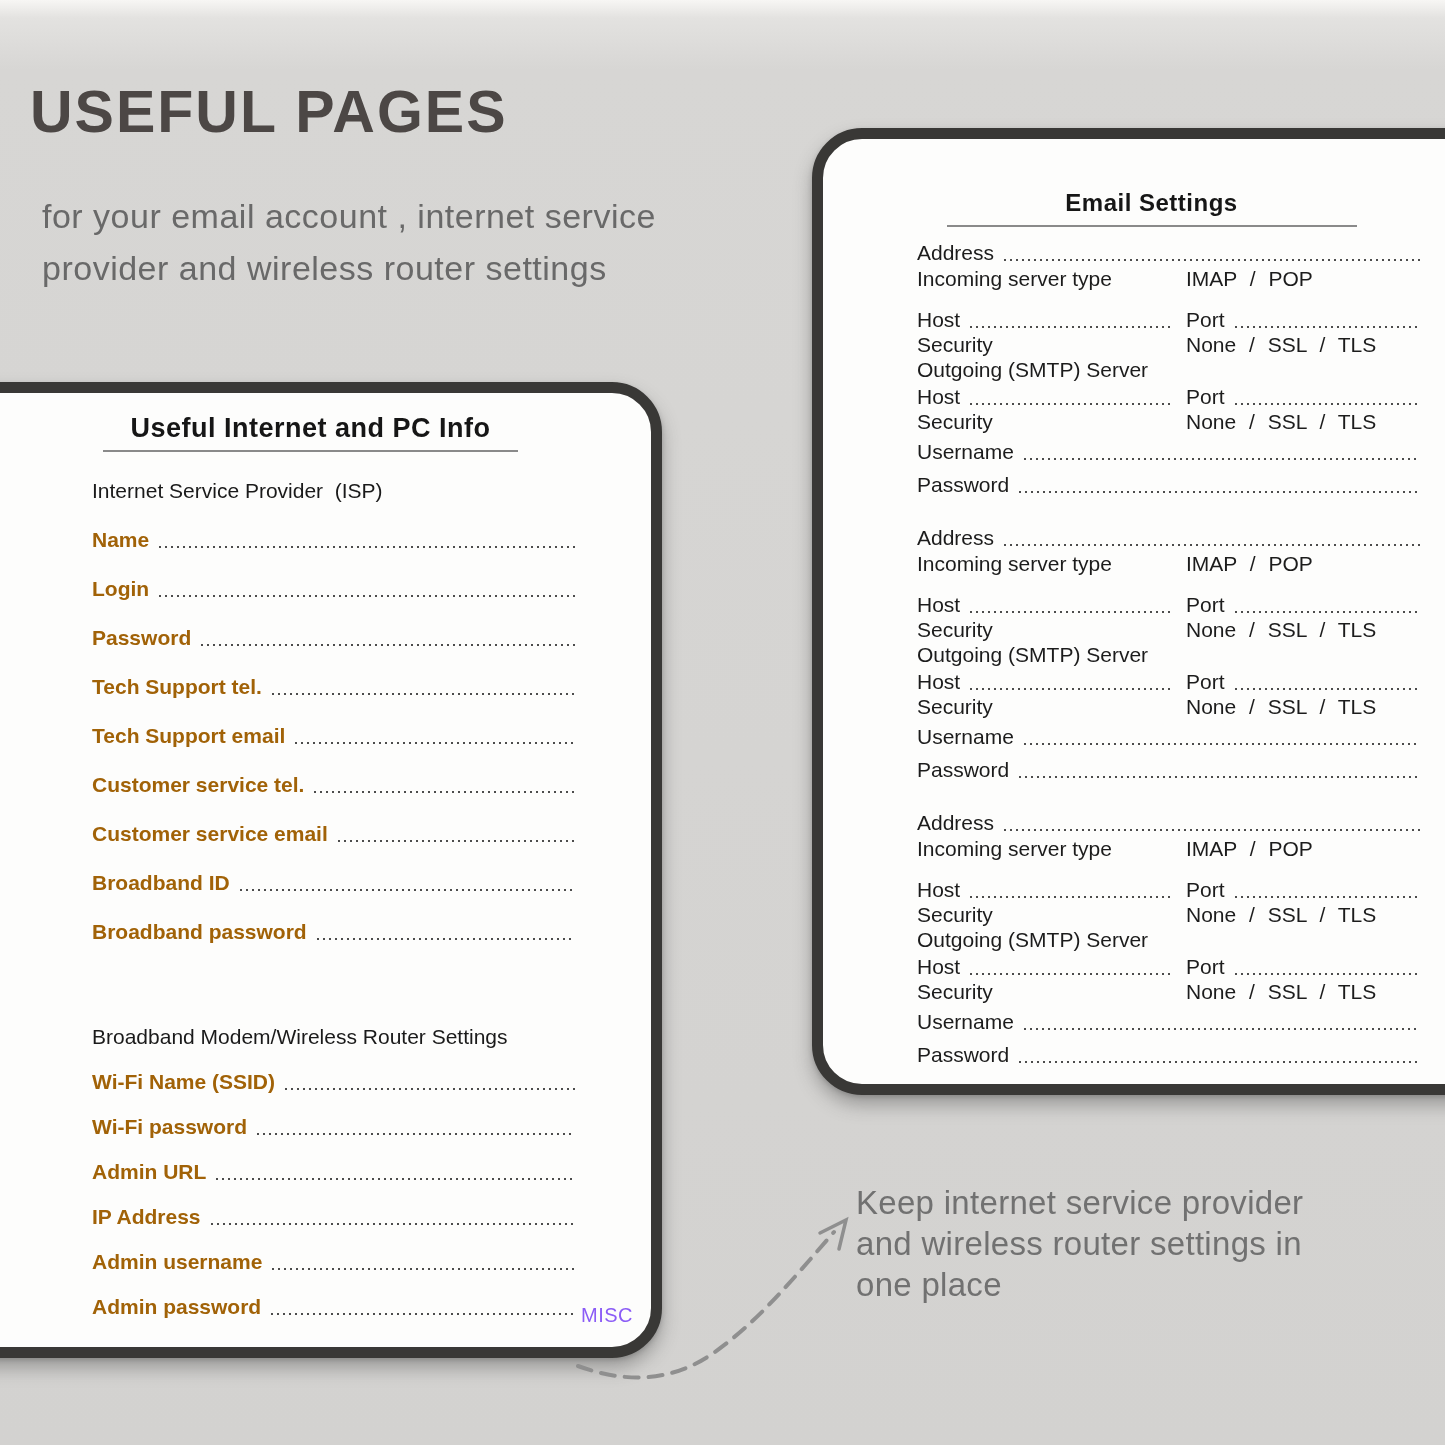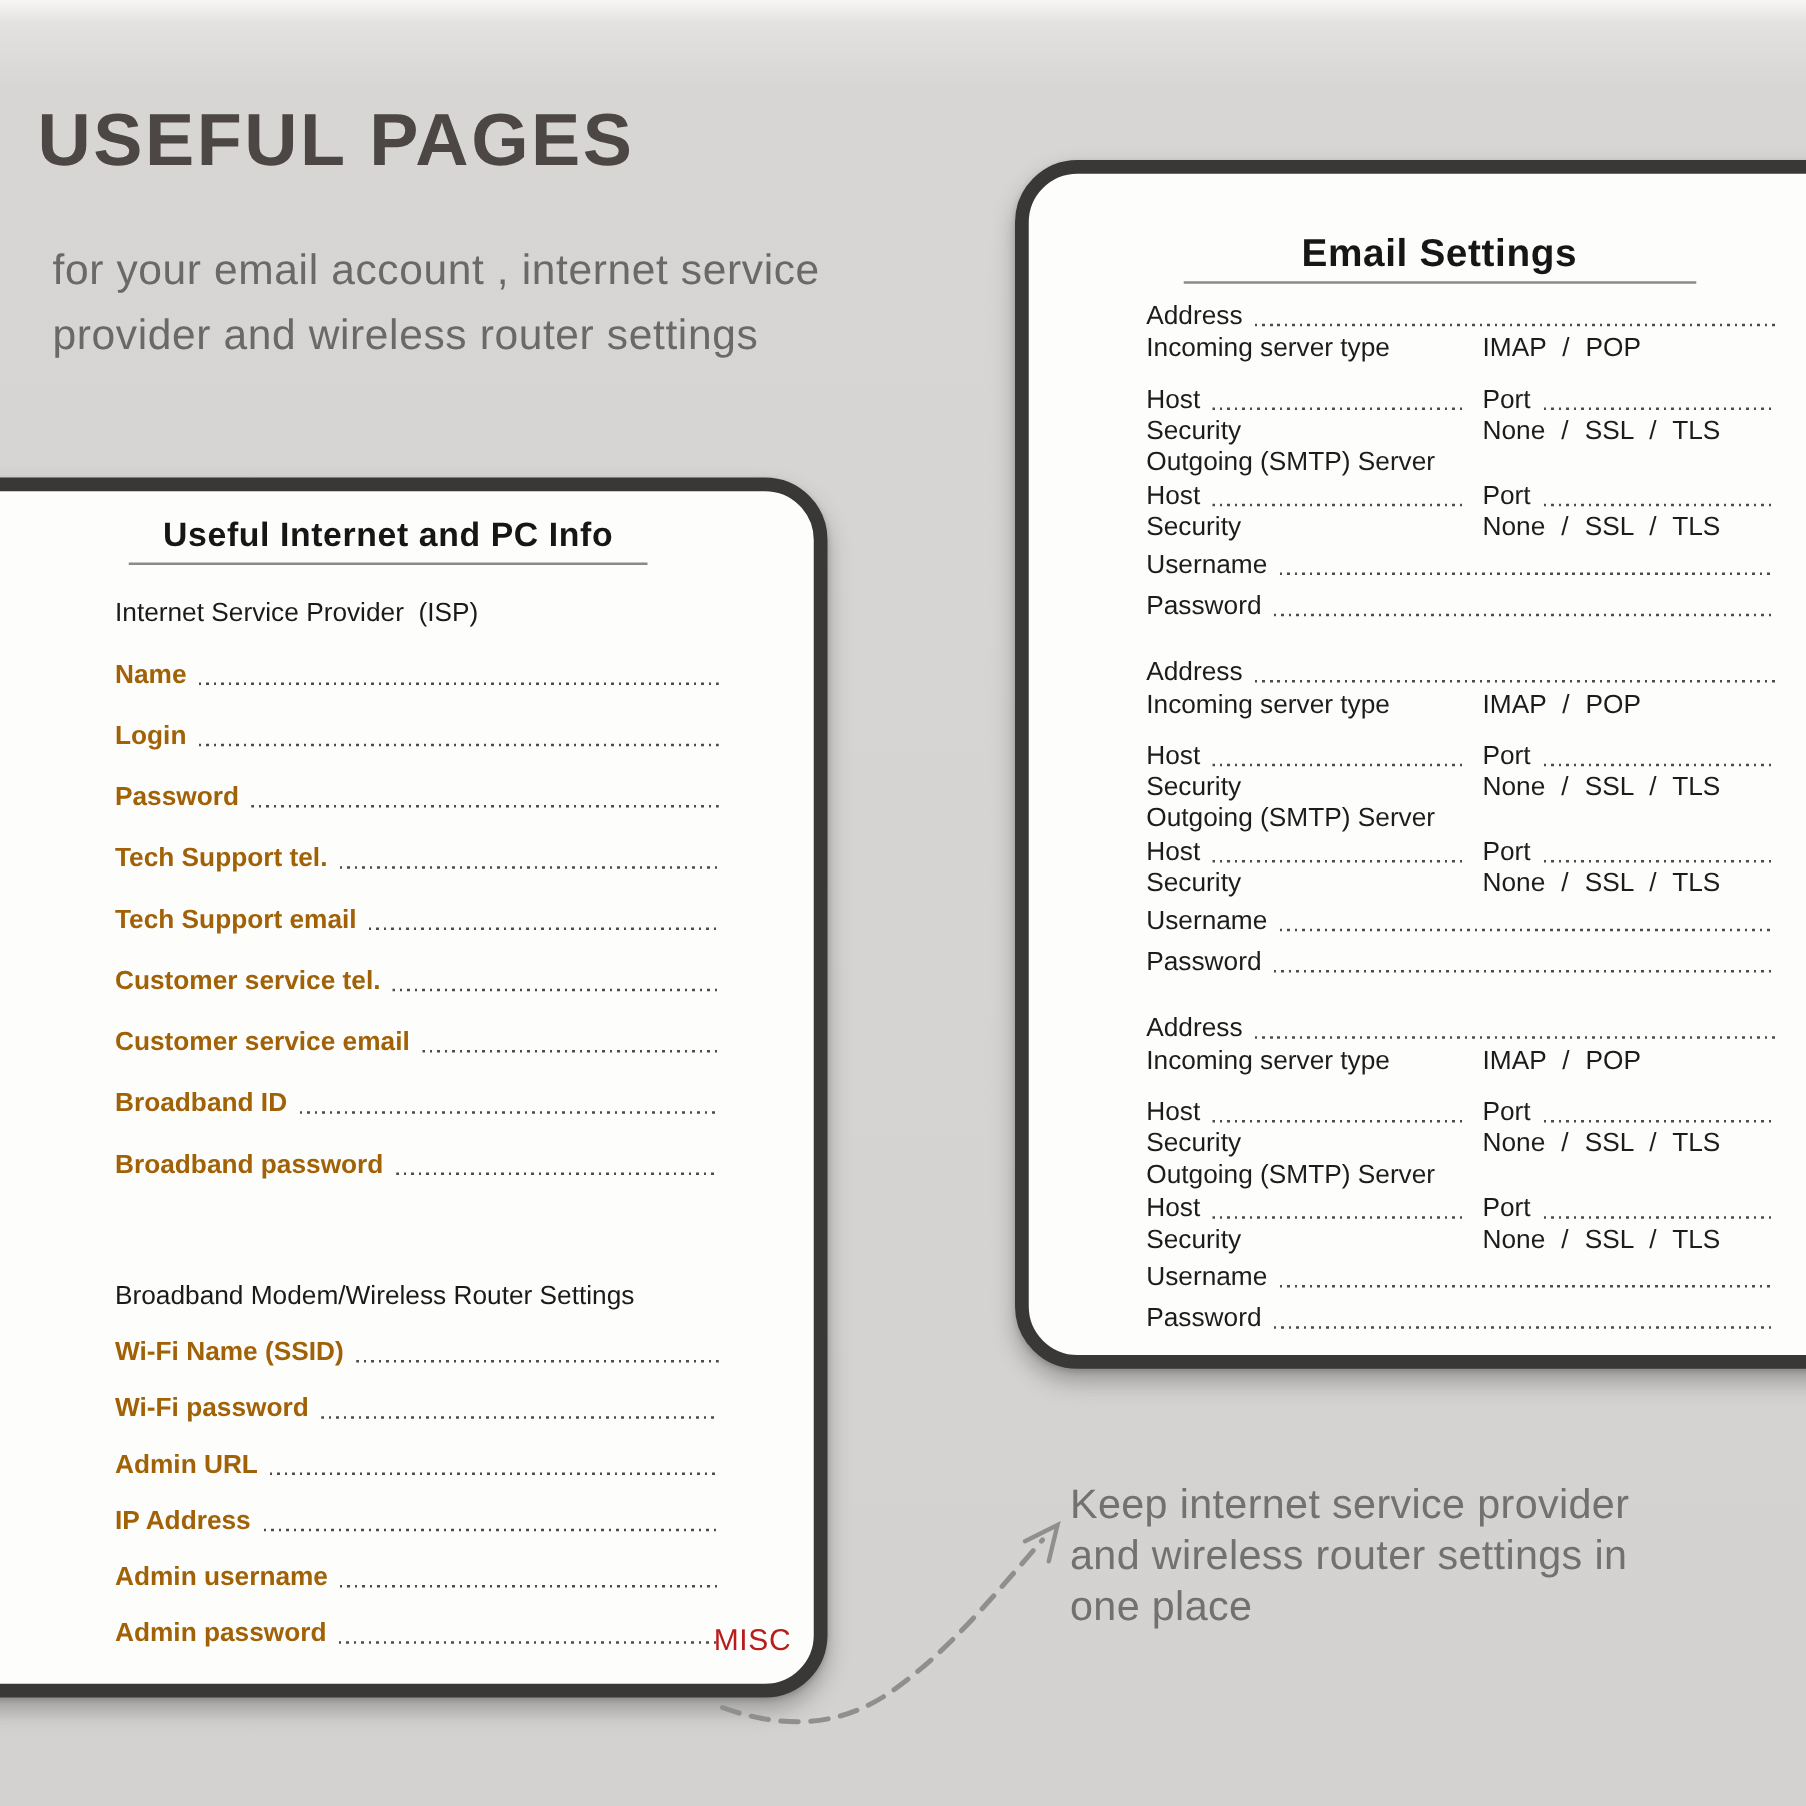--- a/index.html
+++ b/index.html
@@ -43,28 +43,28 @@
   .lrow.s1{margin-bottom:23px;}
   .sec-header{font-weight:400;color:#1a1a1a;white-space:pre-wrap;display:block;}
   .sec-header.s1{margin-top:83px;}
   .flabel{white-space:nowrap;}
   .leader{
     flex:1 1 auto;height:2px;margin-left:10px;margin-bottom:3px;
     background-image:repeating-linear-gradient(90deg,#4c4c4c 0 2px,transparent 2px 6px);
   }
   .misc-tab{
     position:absolute;right:18px;bottom:20px;
-    font-size:24px;color:#b91c1c;letter-spacing:.5px;
+    font-size:20px;color:#8b5cf6;letter-spacing:.5px;
   }
 
   
   .rp-content{position:absolute;inset:0;padding:0 103px 0 60px;}
   .rp-title{
     text-align:center;margin:50px 0 0 0;
-    font-size:31px;font-weight:700;color:#161616;line-height:28px;letter-spacing:.5px;
+    font-size:24px;font-weight:700;color:#161616;line-height:28px;letter-spacing:.5px;
   }
   .rp-rule{width:410px;margin:8px auto 0;border-bottom:2px solid #8a8a8a;}
   .eblocks{margin-top:0;margin-left:34px;}
   .eblock{margin-top:14px;margin-bottom:30px;}
   .erow{display:flex;align-items:flex-end;font-size:21px;line-height:23px;color:#1c1c1c;}
   .erow .cl{flex:0 0 269px;display:flex;align-items:flex-end;}
   .erow .cr{flex:1 1 auto;display:flex;align-items:flex-end;}
   .erow .cl .leader{margin-right:14px;}
   .opts{word-spacing:7px;}
   .r-inc{margin-top:3px;}

